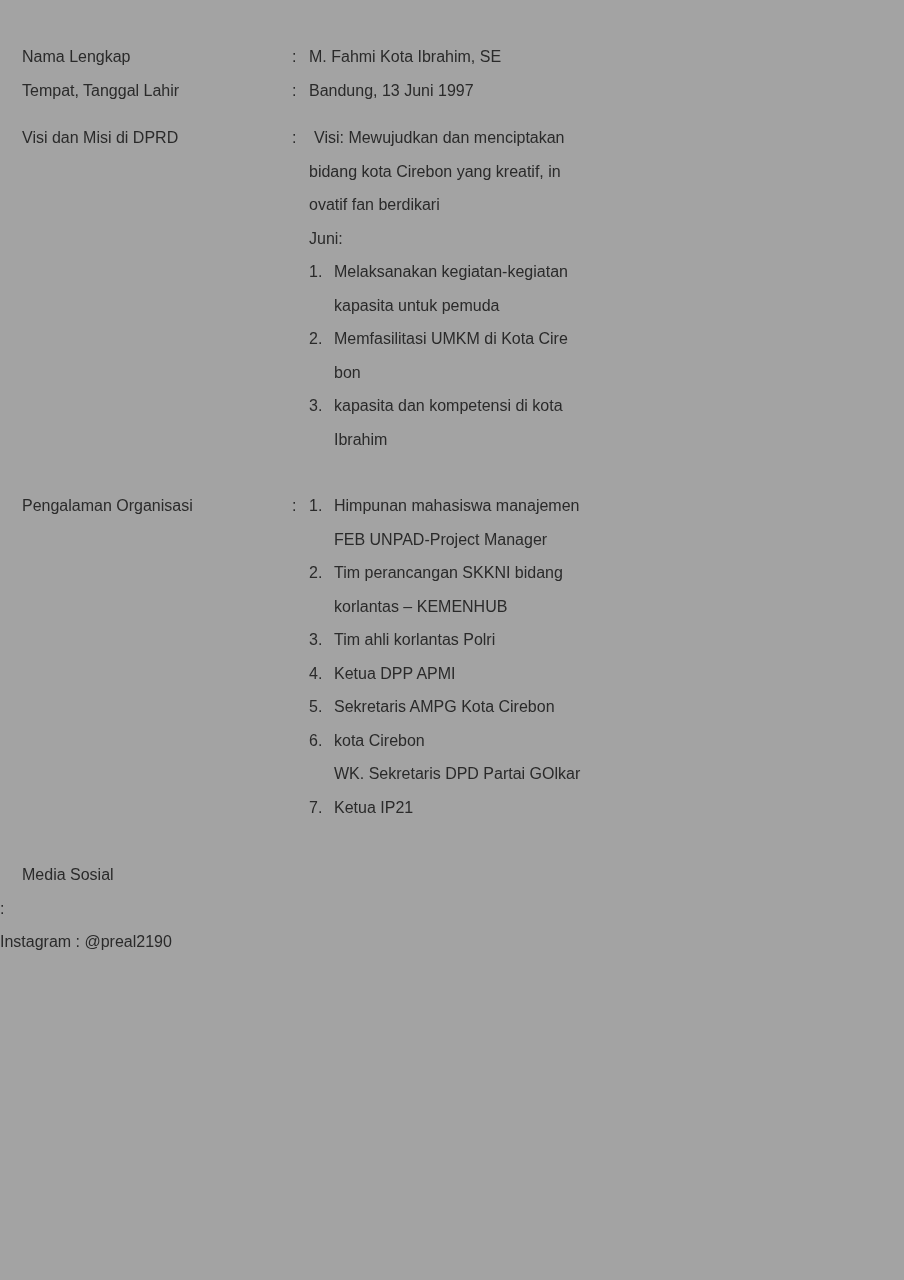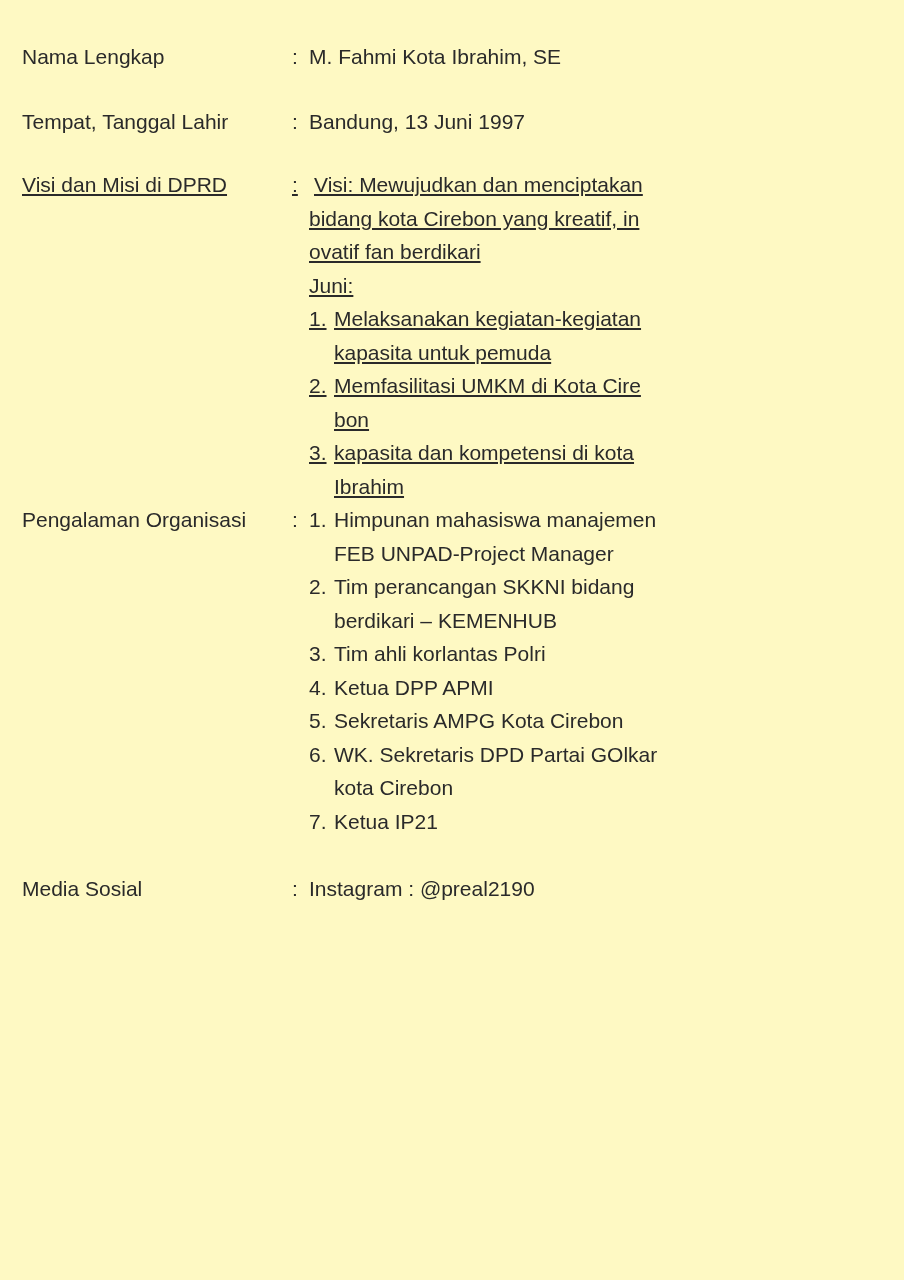--- a/index.html
+++ b/index.html
@@ -1,46 +1,46 @@
 <!DOCTYPE html>
 <html><head>
 <meta charset="utf-8">
 <style>
   html, body { margin: 0; padding: 0; background: #e9e9e9; }
   .page {
     position: relative;
     width: 904px;
     height: 1280px;
     margin: 0 auto;
-    background: #fef9c3;
+    background: #a3a3a3;
     color: #2a2a2a;
     font-family: "Liberation Sans", "DejaVu Sans", sans-serif;
-    font-size: 21px;
+    font-size: 16px;
     line-height: 33.5px;
     box-sizing: border-box;
     padding-top: 40px;
     overflow: hidden;
   }
   .row { display: flex; align-items: flex-start; }
   .row .label {
     width: 292px;
     flex-shrink: 0;
     box-sizing: border-box;
     padding-left: 22px;
     white-space: nowrap;
   }
   .row .colon { width: 17px; flex-shrink: 0; text-align: left; }
   .row .value { flex: 1; min-width: 0; }
   .line { white-space: nowrap; }
   .first-indent { padding-left: 5px; }
 
-  .gap-a { margin-top: 31px; }
-  .gap-b { margin-top: 30px; text-decoration: underline; }
-  .gap-c { }
-  .gap-d { margin-top: 34px; }
+  .gap-a { }
+  .gap-b { margin-top: 14px; }
+  .gap-c { margin-top: 33px; }
+  .gap-d { margin-top: 34px; flex-direction: column; }
 
   .olist { }
   .oitem { display: flex; align-items: flex-start; }
   .oitem .num { width: 25px; flex-shrink: 0; }
   .oitem .itemlines { flex: 1; min-width: 0; }
 </style>
 </head>
 <body>
 
 <div class="page">
@@ -105,21 +105,21 @@
           <div class="num">1.</div>
           <div class="itemlines">
             <div class="line">Himpunan mahasiswa manajemen</div>
             <div class="line">FEB UNPAD-Project Manager</div>
           </div>
         </div>
         <div class="oitem">
           <div class="num">2.</div>
           <div class="itemlines">
             <div class="line">Tim perancangan SKKNI bidang</div>
-            <div class="line">berdikari – KEMENHUB</div>
+            <div class="line">korlantas – KEMENHUB</div>
           </div>
         </div>
         <div class="oitem">
           <div class="num">3.</div>
           <div class="itemlines">
             <div class="line">Tim ahli korlantas Polri</div>
           </div>
         </div>
         <div class="oitem">
           <div class="num">4.</div>
@@ -129,22 +129,22 @@
         </div>
         <div class="oitem">
           <div class="num">5.</div>
           <div class="itemlines">
             <div class="line">Sekretaris AMPG Kota Cirebon</div>
           </div>
         </div>
         <div class="oitem">
           <div class="num">6.</div>
           <div class="itemlines">
+            <div class="line">kota Cirebon</div>
             <div class="line">WK. Sekretaris DPD Partai GOlkar</div>
-            <div class="line">kota Cirebon</div>
           </div>
         </div>
         <div class="oitem">
           <div class="num">7.</div>
           <div class="itemlines">
             <div class="line">Ketua IP21</div>
           </div>
         </div>
       </div>
     </div>

